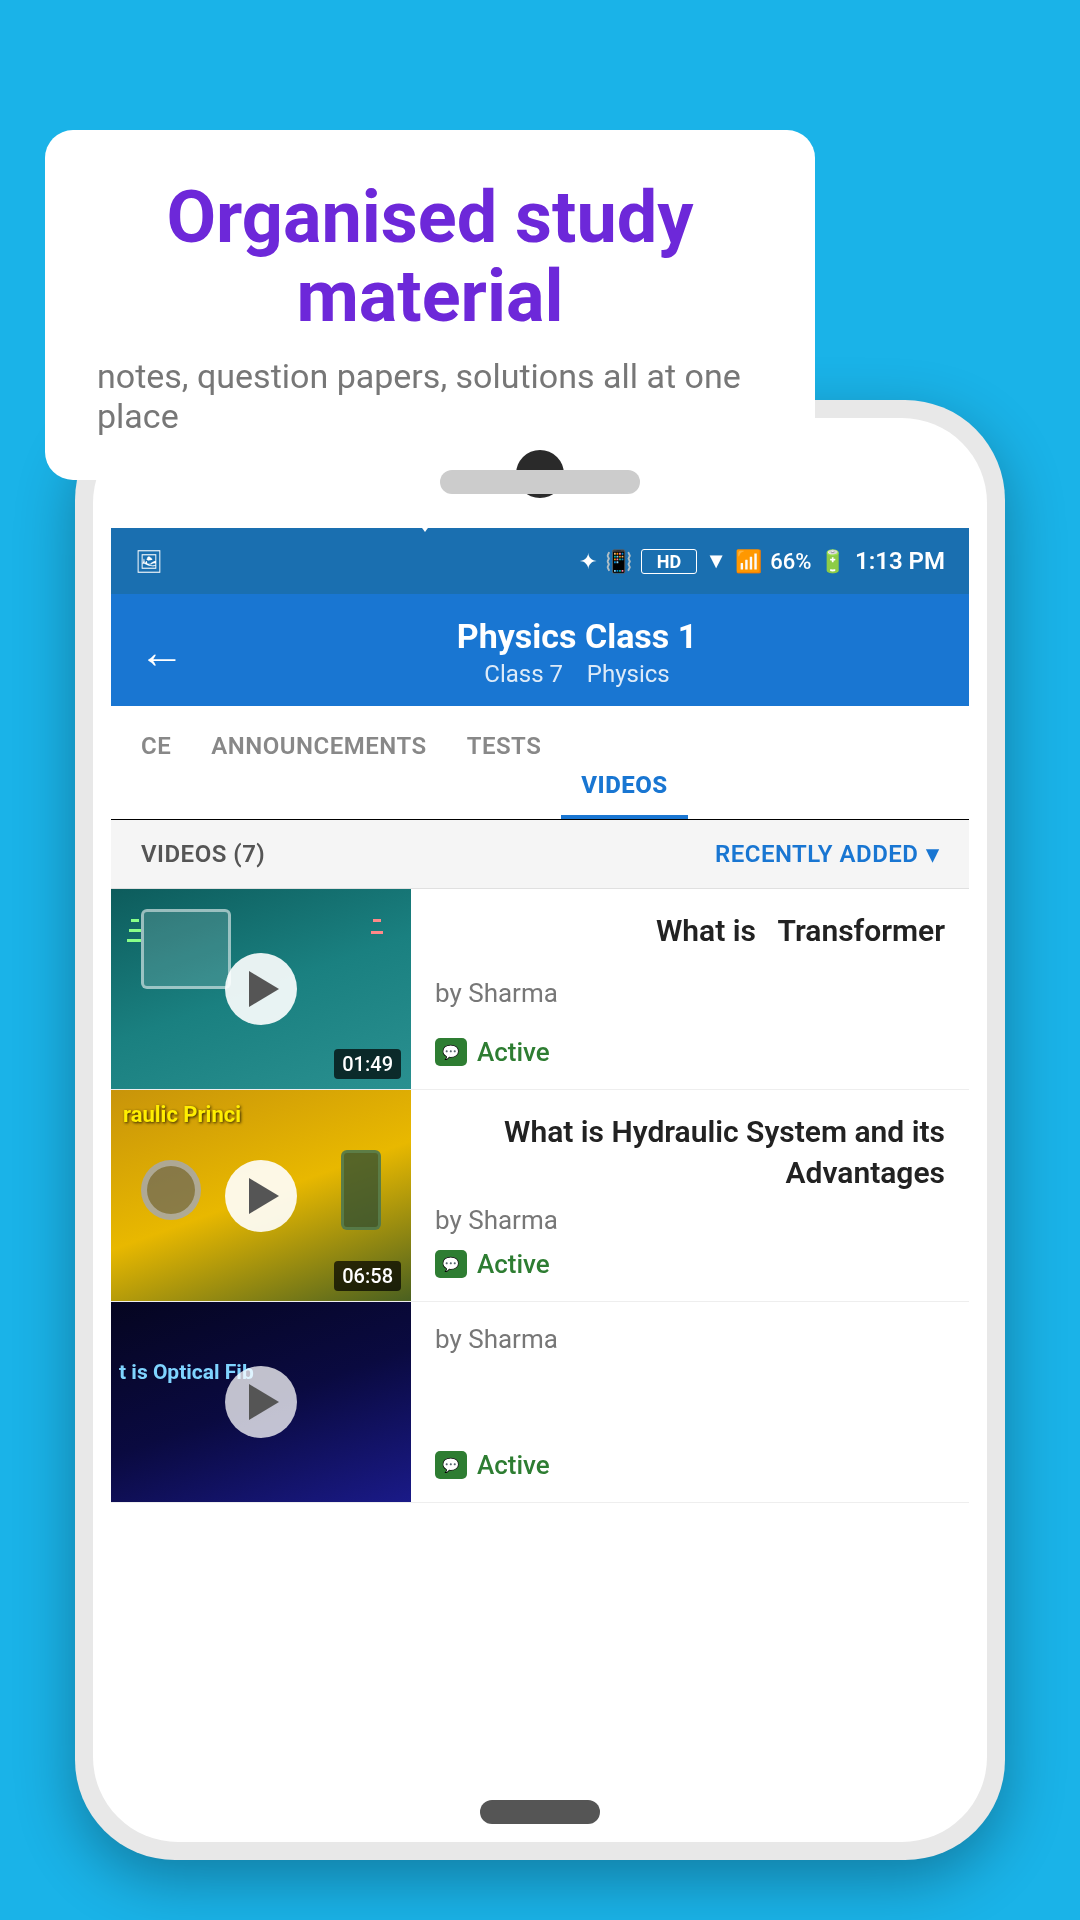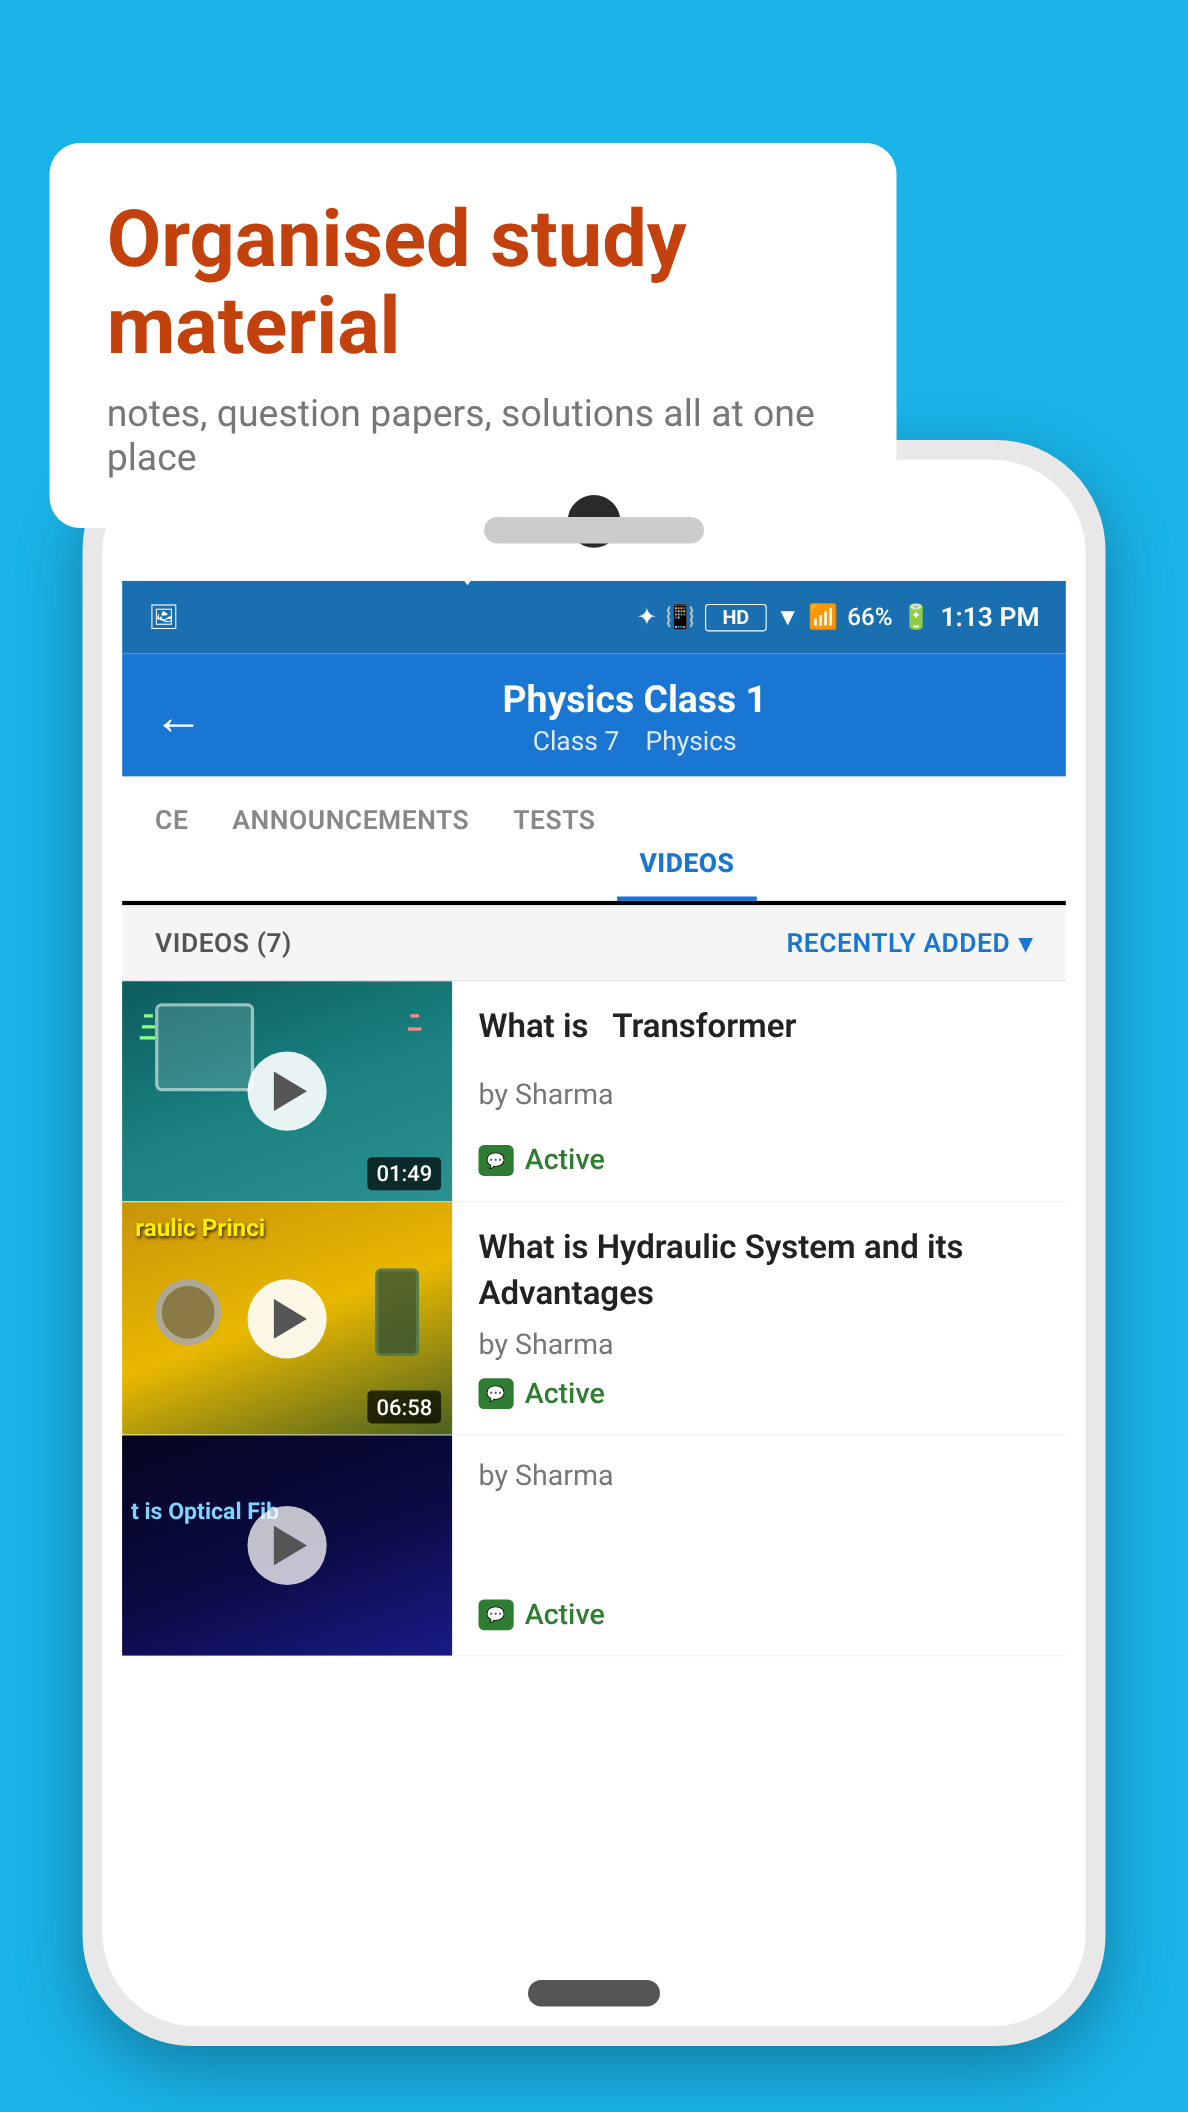--- a/index.html
+++ b/index.html
@@ -33,23 +33,24 @@
       width: 0;
       height: 0;
       border-left: 40px solid transparent;
       border-right: 40px solid transparent;
       border-top: 55px solid white;
     }
 
     .speech-bubble h1 {
       font-size: 72px;
       font-weight: 700;
-      color: #c2410c;
+      color: #6d28d9;
       line-height: 1.1;
       margin-bottom: 20px;
+      text-align: center;
     }
 
     .speech-bubble p {
       font-size: 34px;
       color: #777;
       font-weight: 400;
     }
 
     
     .phone-frame {
@@ -177,21 +178,21 @@
     .nav-subtitle {
       color: rgba(255,255,255,0.85);
       font-size: 24px;
       margin-top: 4px;
     }
 
     
     .tab-bar {
       background: white;
       display: flex;
-      border-bottom: 4px solid #000000;
+      border-bottom: 1px solid #000000;
       padding: 0 10px;
     }
 
     .tab-item {
       padding: 26px 20px 20px 20px;
       font-size: 24px;
       font-weight: 600;
       color: #888;
       cursor: pointer;
       position: relative;
@@ -343,20 +344,21 @@
       flex-direction: column;
       justify-content: space-between;
     }
 
     .video-title {
       font-size: 30px;
       font-weight: 600;
       color: #222;
       line-height: 1.35;
       margin-bottom: 12px;
+      text-align: right;
     }
 
     .video-author {
       font-size: 26px;
       color: #777;
       margin-bottom: 14px;
     }
 
     .video-status {
       display: flex;

